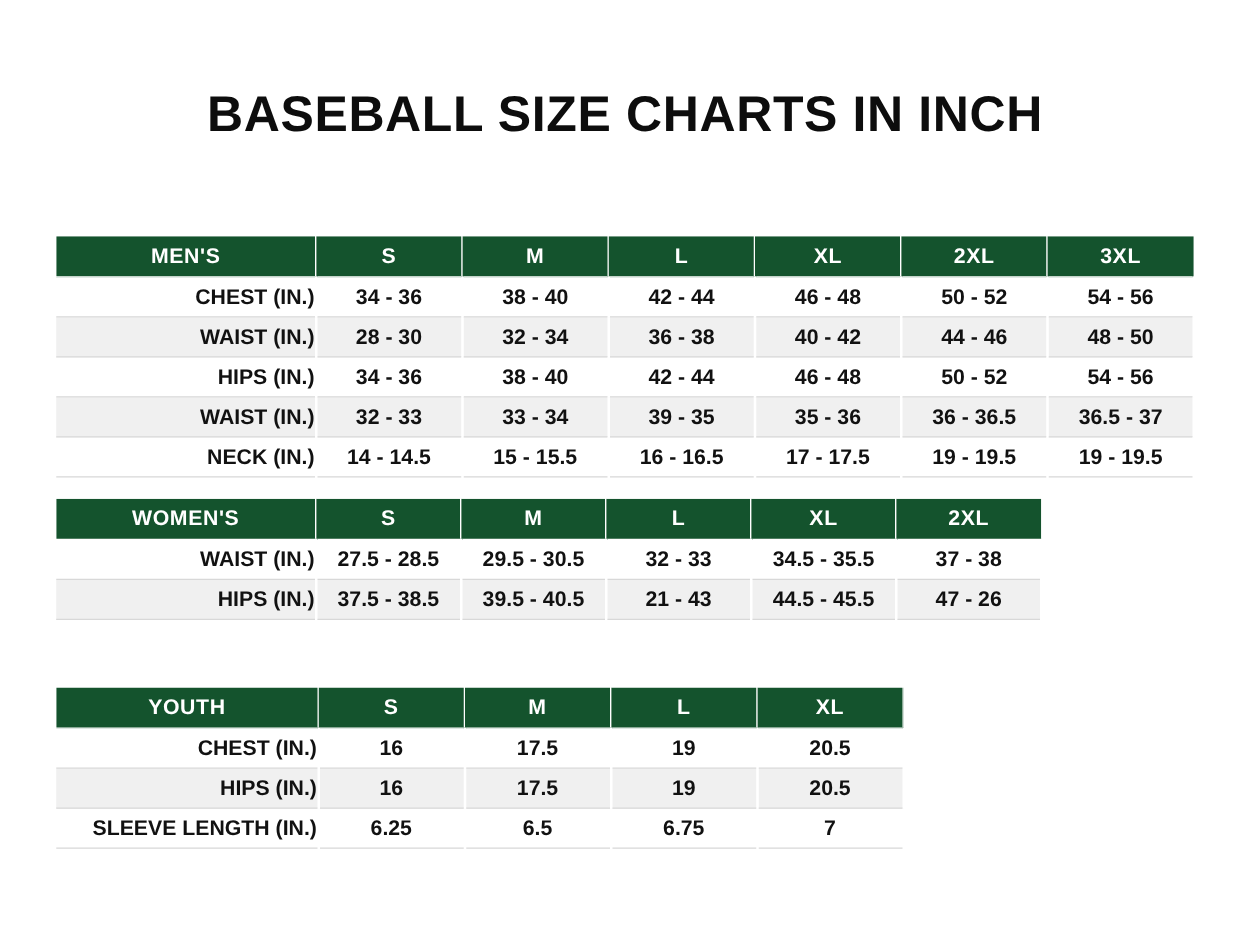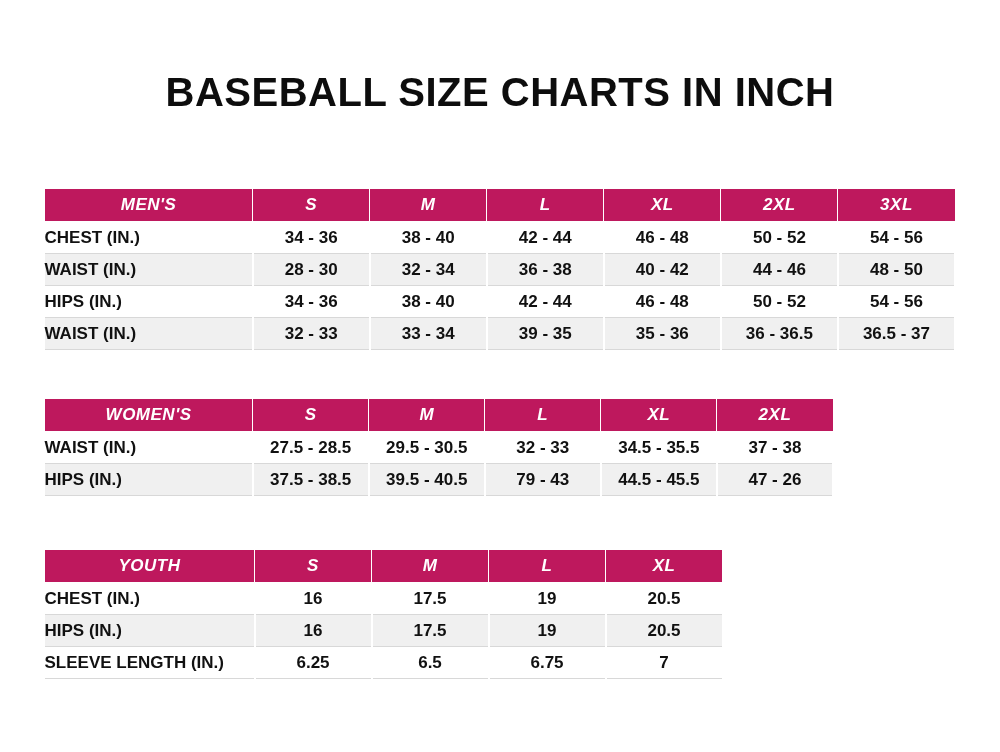--- a/index.html
+++ b/index.html
@@ -43,32 +43,31 @@
     border: 1px solid #ffffff;
     text-align: center;
     font-weight: bold;
     font-size: 17px;
     padding: 0;
     height: 31px;
     color: #111111;
     background: #ffffff;
   }
   table.size-table thead th {
-    background: #be185d;
+    background: #14532d;
     color: #ffffff;
     font-size: 17px;
     letter-spacing: 0.5px;
     height: 32px;
-    font-style: italic;
   }
   table.size-table thead th.rowlabel-head {
     text-align: center;
   }
   table.size-table td.rowlabel {
-    text-align: left;
+    text-align: right;
     font-weight: bold;
     font-size: 17px;
   }
   
   table.size-table tbody tr:nth-child(even) td {
     background: #f0f0f0;
   }
   table.size-table tbody tr:nth-child(odd) td {
     background: #ffffff;
   }
@@ -173,20 +172,29 @@
         </tr>
         <tr>
           <td class="rowlabel">WAIST (IN.)</td>
           <td>32 - 33</td>
           <td>33 - 34</td>
           <td>39 - 35</td>
           <td>35 - 36</td>
           <td>36 - 36.5</td>
           <td>36.5 - 37</td>
         </tr>
+        <tr>
+          <td class="rowlabel">NECK (IN.)</td>
+          <td>14 - 14.5</td>
+          <td>15 - 15.5</td>
+          <td>16 - 16.5</td>
+          <td>17 - 17.5</td>
+          <td>19 - 19.5</td>
+          <td>19 - 19.5</td>
+        </tr>
       </tbody>
     </table>
   </div>
 
   <div id="womens-table-wrap">
     <table class="size-table" id="womens-table">
       <colgroup>
         <col class="c0">
           <col class="cx">
           <col class="cx">
@@ -210,21 +218,21 @@
           <td>27.5 - 28.5</td>
           <td>29.5 - 30.5</td>
           <td>32 - 33</td>
           <td>34.5 - 35.5</td>
           <td>37 - 38</td>
         </tr>
         <tr>
           <td class="rowlabel">HIPS (IN.)</td>
           <td>37.5 - 38.5</td>
           <td>39.5 - 40.5</td>
-          <td>79 - 43</td>
+          <td>21 - 43</td>
           <td>44.5 - 45.5</td>
           <td>47 - 26</td>
         </tr>
       </tbody>
     </table>
   </div>
 
   <div id="youth-table-wrap">
     <table class="size-table" id="youth-table">
       <colgroup>

